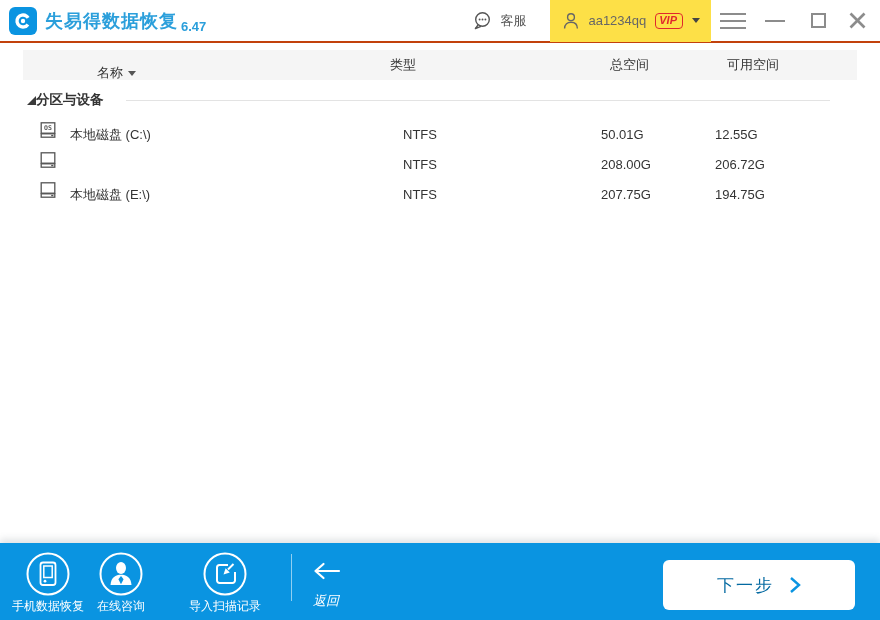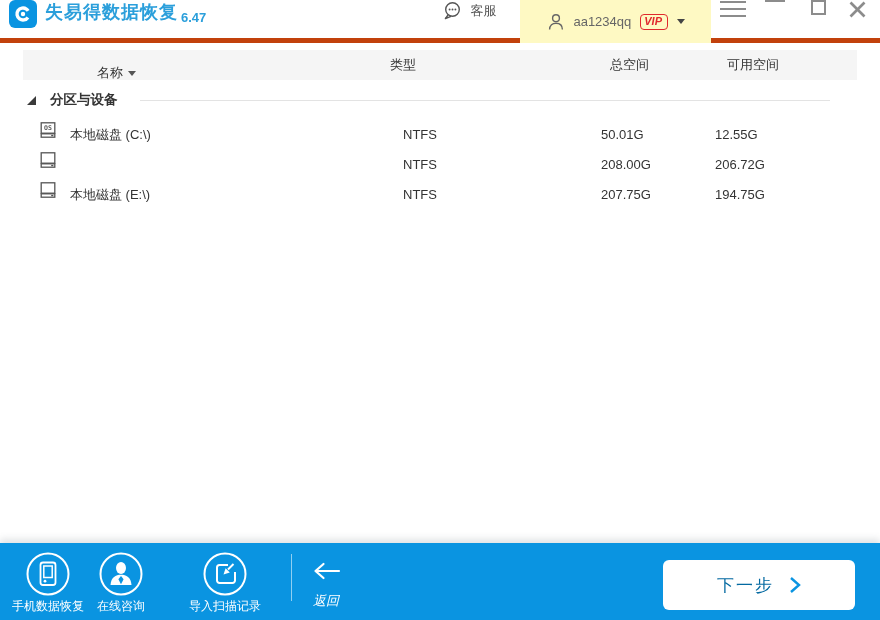--- a/index.html
+++ b/index.html
@@ -6,37 +6,37 @@
   html,body { background:#9aa0a6; }
   body { font-family:"Liberation Sans","DejaVu Sans",sans-serif; }
   .window {
     position:relative; width:880px; height:620px; background:#fff;
     overflow:hidden; font-family:"Liberation Sans","DejaVu Sans",sans-serif;
   }
 
   
   .titlebar {
     position:absolute; top:0; left:0; width:880px; height:43px;
-    background:#fff; border-bottom:5px solid #c2410c;
-    display:flex; align-items:flex-start;
+    background:#fff; border-bottom:2px solid #c2410c;
+    display:flex; align-items:center;
   }
   .logo {
     width:28px; height:28px; border-radius:6px; background:#0a94e1;
     margin-left:9px; display:flex; align-items:center; justify-content:center;
     flex:0 0 auto;
   }
   .brand { display:flex; align-items:baseline; margin-left:8px; }
   .app-title { font-size:18px; font-weight:bold; color:#2b9fdb; letter-spacing:1px; }
   .app-version { font-size:13px; font-weight:bold; color:#2b9fdb; margin-left:3px; position:relative; top:4px; }
   .tb-spacer { flex:1; }
   .support { display:flex; align-items:center; gap:7px; padding-right:24px; cursor:pointer; }
   .support-label { font-size:13px; color:#555; }
   .user-area {
-    height:43px; background:#fef9c3; display:flex; align-items:center;
-    gap:7px; padding:0 26px; cursor:pointer;
+    height:43px; background:#fde047; display:flex; align-items:center;
+    gap:7px; padding:0 11px; cursor:pointer;
   }
   .username { font-size:13px; color:#666; }
   .vip-badge {
     font-size:11px; font-weight:bold; font-style:italic; color:#e0282d;
     border:1.5px solid #e0282d; border-radius:4px; padding:1px 5px 2px 3px;
     line-height:1; margin-left:2px;
   }
   .caret-down { width:0; height:0; border-left:4px solid transparent; border-right:4px solid transparent; border-top:5px solid #444; margin-left:2px; }
   .winbtn { display:flex; align-items:center; justify-content:center; cursor:pointer; }
   .btn-menu { margin-left:9px; }
@@ -57,21 +57,21 @@
   .th-type  { left:367px;text-align:right; }
   .th-total { left:587px; }
   .th-free  { left:704px; }
 
   
   .section-row {
     position:absolute; left:23px; top:92px; width:834px; height:16px;
     display:flex; align-items:center;
   }
   .tri-expanded { width:0; height:0; border-left:9px solid transparent; border-bottom:9px solid #3a3a3a; margin-left:4px; flex:0 0 auto; }
-  .section-label { font-size:13.5px; font-weight:bold; color:#333; margin-left:14px; white-space:nowrap; }
+  .section-label { font-size:13.5px; font-weight:bold; color:#333; margin-left:0; white-space:nowrap; }
   .section-line { flex:1; height:0; border-top:1px solid #e3e3e3; margin-left:22px; margin-right:27px; }
 
   
   .drive-row {
     position:absolute; left:23px; width:834px; height:30px;
     font-size:13px; color:#333; cursor:pointer;
   }
   .drive-row .cell { position:absolute; top:0; line-height:30px; }
   .row-0 { top:120px; } .row-1 { top:150px; } .row-2 { top:180px; }
   .c-icon { left:16px; top:6px; line-height:0; }

